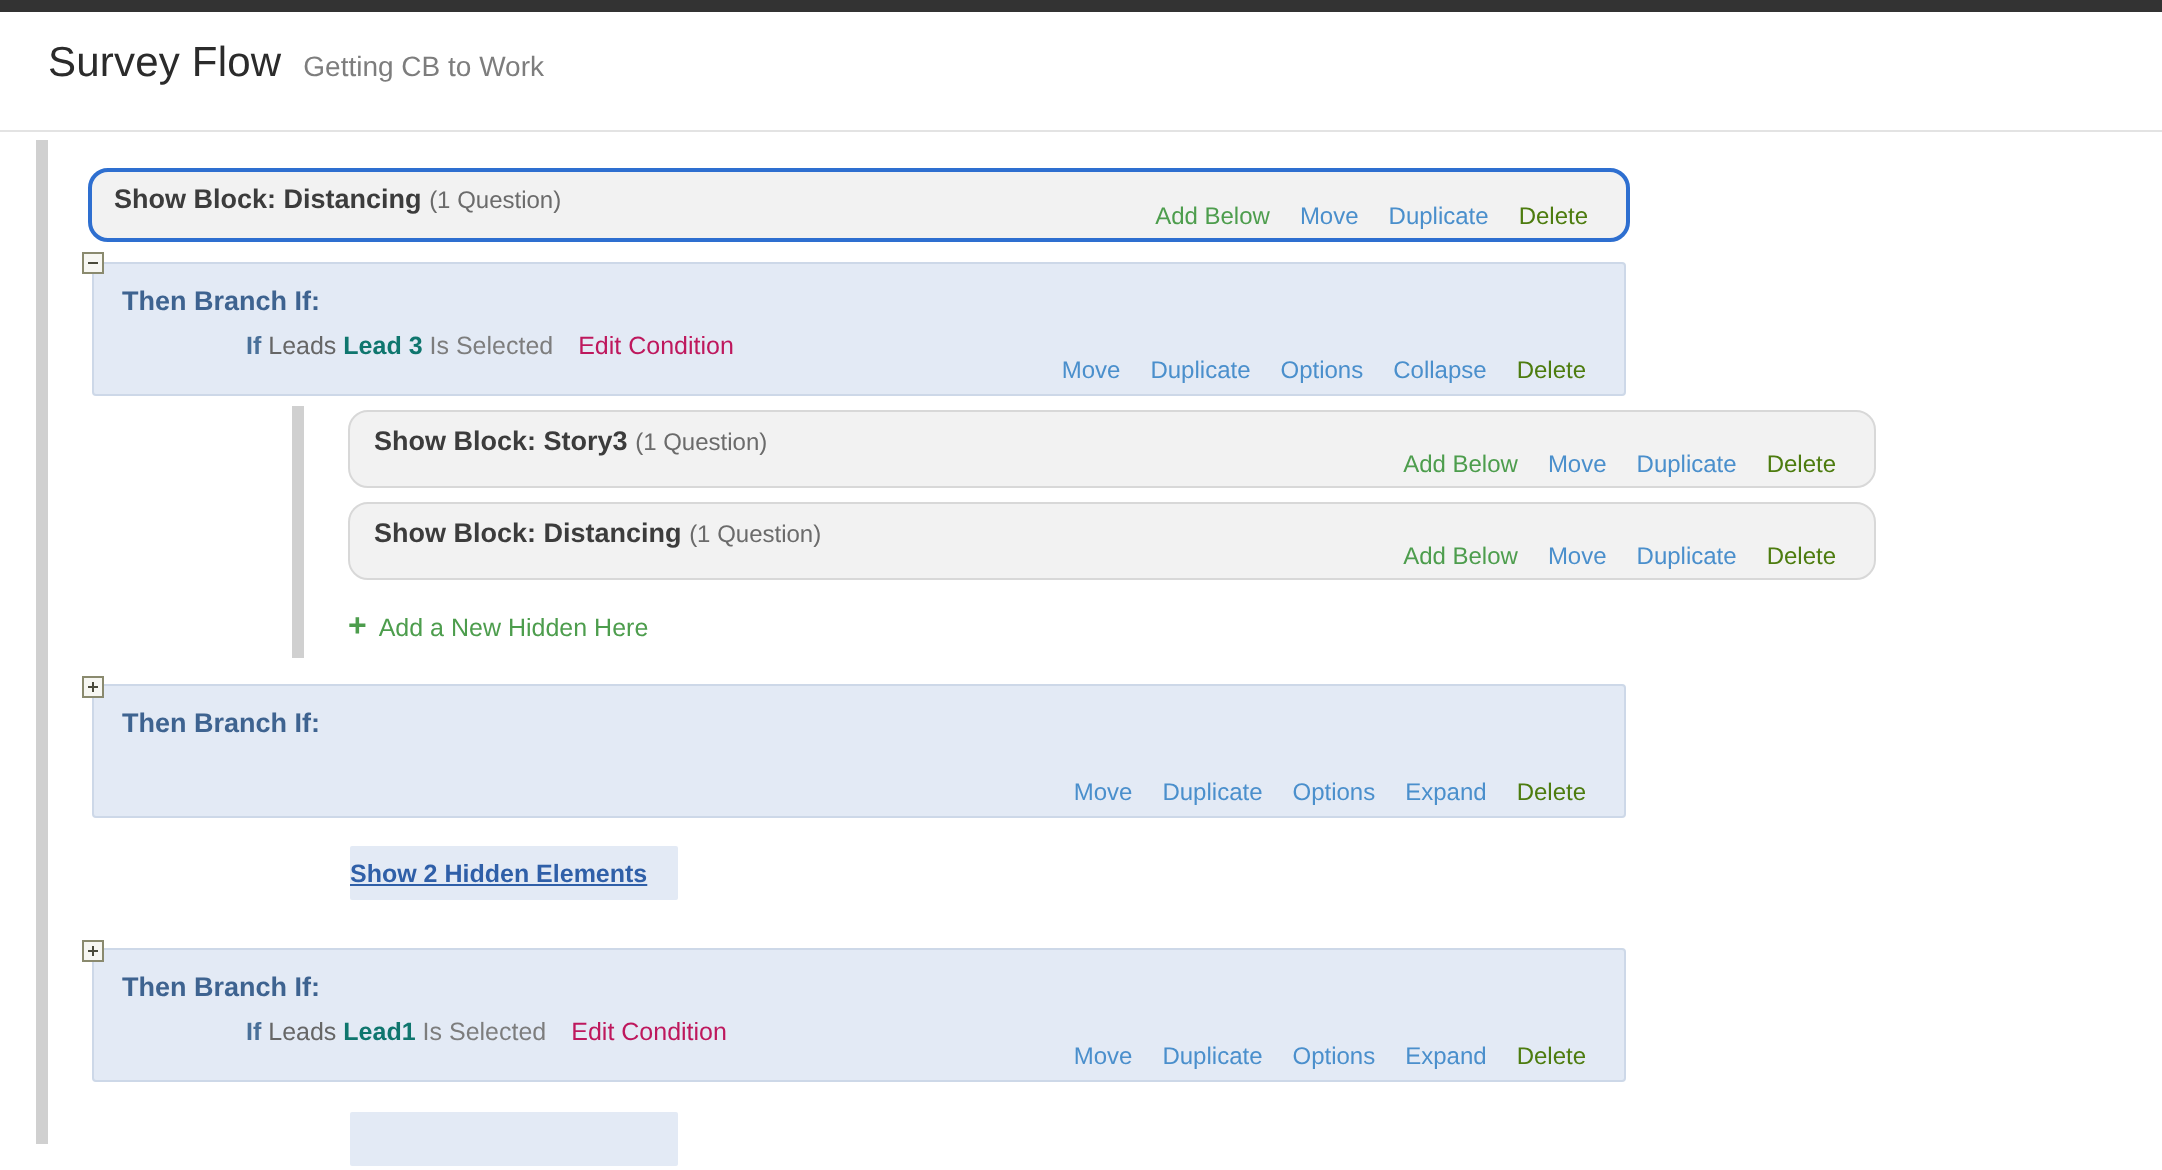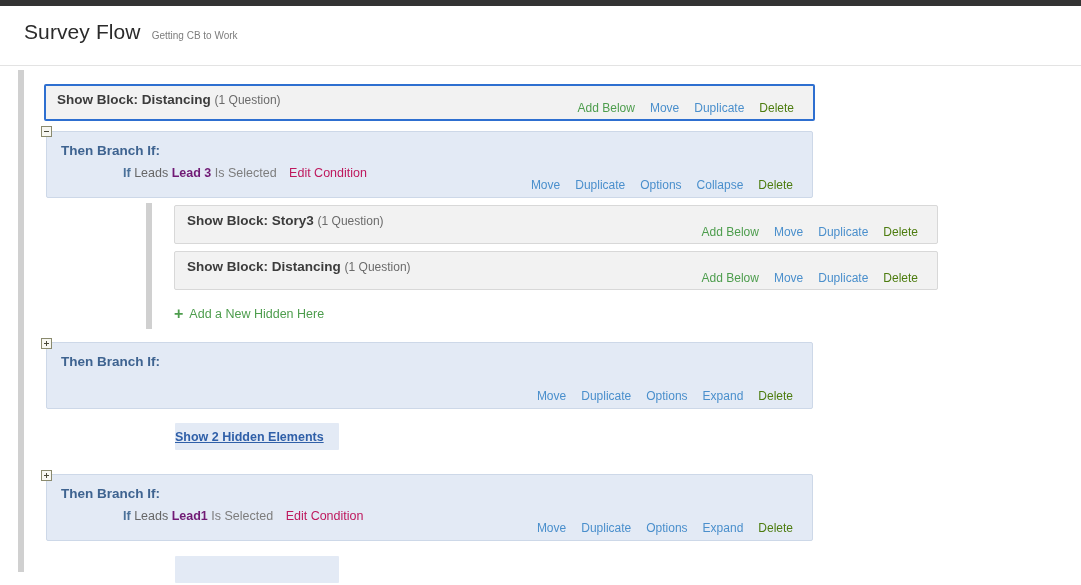--- a/index.html
+++ b/index.html
@@ -28,21 +28,21 @@
   }
   .header-inner {
     position: absolute; left: 24px; top: 14px;
     display: flex; align-items: baseline; gap: 11px;
   }
   .page-title {
     font-size: 21px; font-weight: 400; color: #2b2b2b;
     letter-spacing: 0.1px;
   }
   .page-subtitle {
-    font-size: 10px; font-weight: 400; color: #7d7d7d;
+    font-size: 14px; font-weight: 400; color: #7d7d7d;
   }
 
   
   .canvas {
     position: absolute; left: 0; top: 67px; width: 1081px; height: 518px;
     background: #ffffff;
     overflow: hidden;
   }
 
   
@@ -52,21 +52,21 @@
   .rail-root { left: 18px; top: 3px; height: 502px; }
   .rail-nested { left: 146px; top: 136px; height: 126px; }
 
   
   .el { position: absolute; }
 
   
   .block {
     background: #f2f2f2;
     border: 1px solid #d8d8d8;
-    border-radius: 2px;
+    border-radius: 10px;
   }
   .block.selected {
     border: 2px solid #2e6fd0;
     background: #f2f2f2;
   }
   .block-title {
     position: absolute; left: 12px; top: 7px;
     font-size: 13.5px; color: #3c3c3c; font-weight: bold;
     white-space: nowrap;
   }
@@ -85,21 +85,21 @@
     position: absolute; left: 14px; top: 11px;
     font-size: 13.5px; font-weight: bold; color: #3e6390;
     white-space: nowrap;
   }
   .branch-cond {
     position: absolute; left: 76px; top: 34px;
     font-size: 12.5px; color: #888888; white-space: nowrap;
   }
   .branch-cond .kw { color: #4a7099; font-weight: bold; }
   .branch-cond .field { color: #666666; }
-  .branch-cond .val { color: #701a75; font-weight: bold; }
+  .branch-cond .val { color: #0f766e; font-weight: bold; }
   .branch-cond .op { color: #7d7d7d; }
   .branch-cond .edit { color: #be185d; margin-left: 9px; cursor: pointer; }
 
   
   .toggle {
     position: absolute;
     width: 11px; height: 11px;
     border: 1px solid #8a8a6e;
     background: #f7f7f2;
     cursor: pointer;

